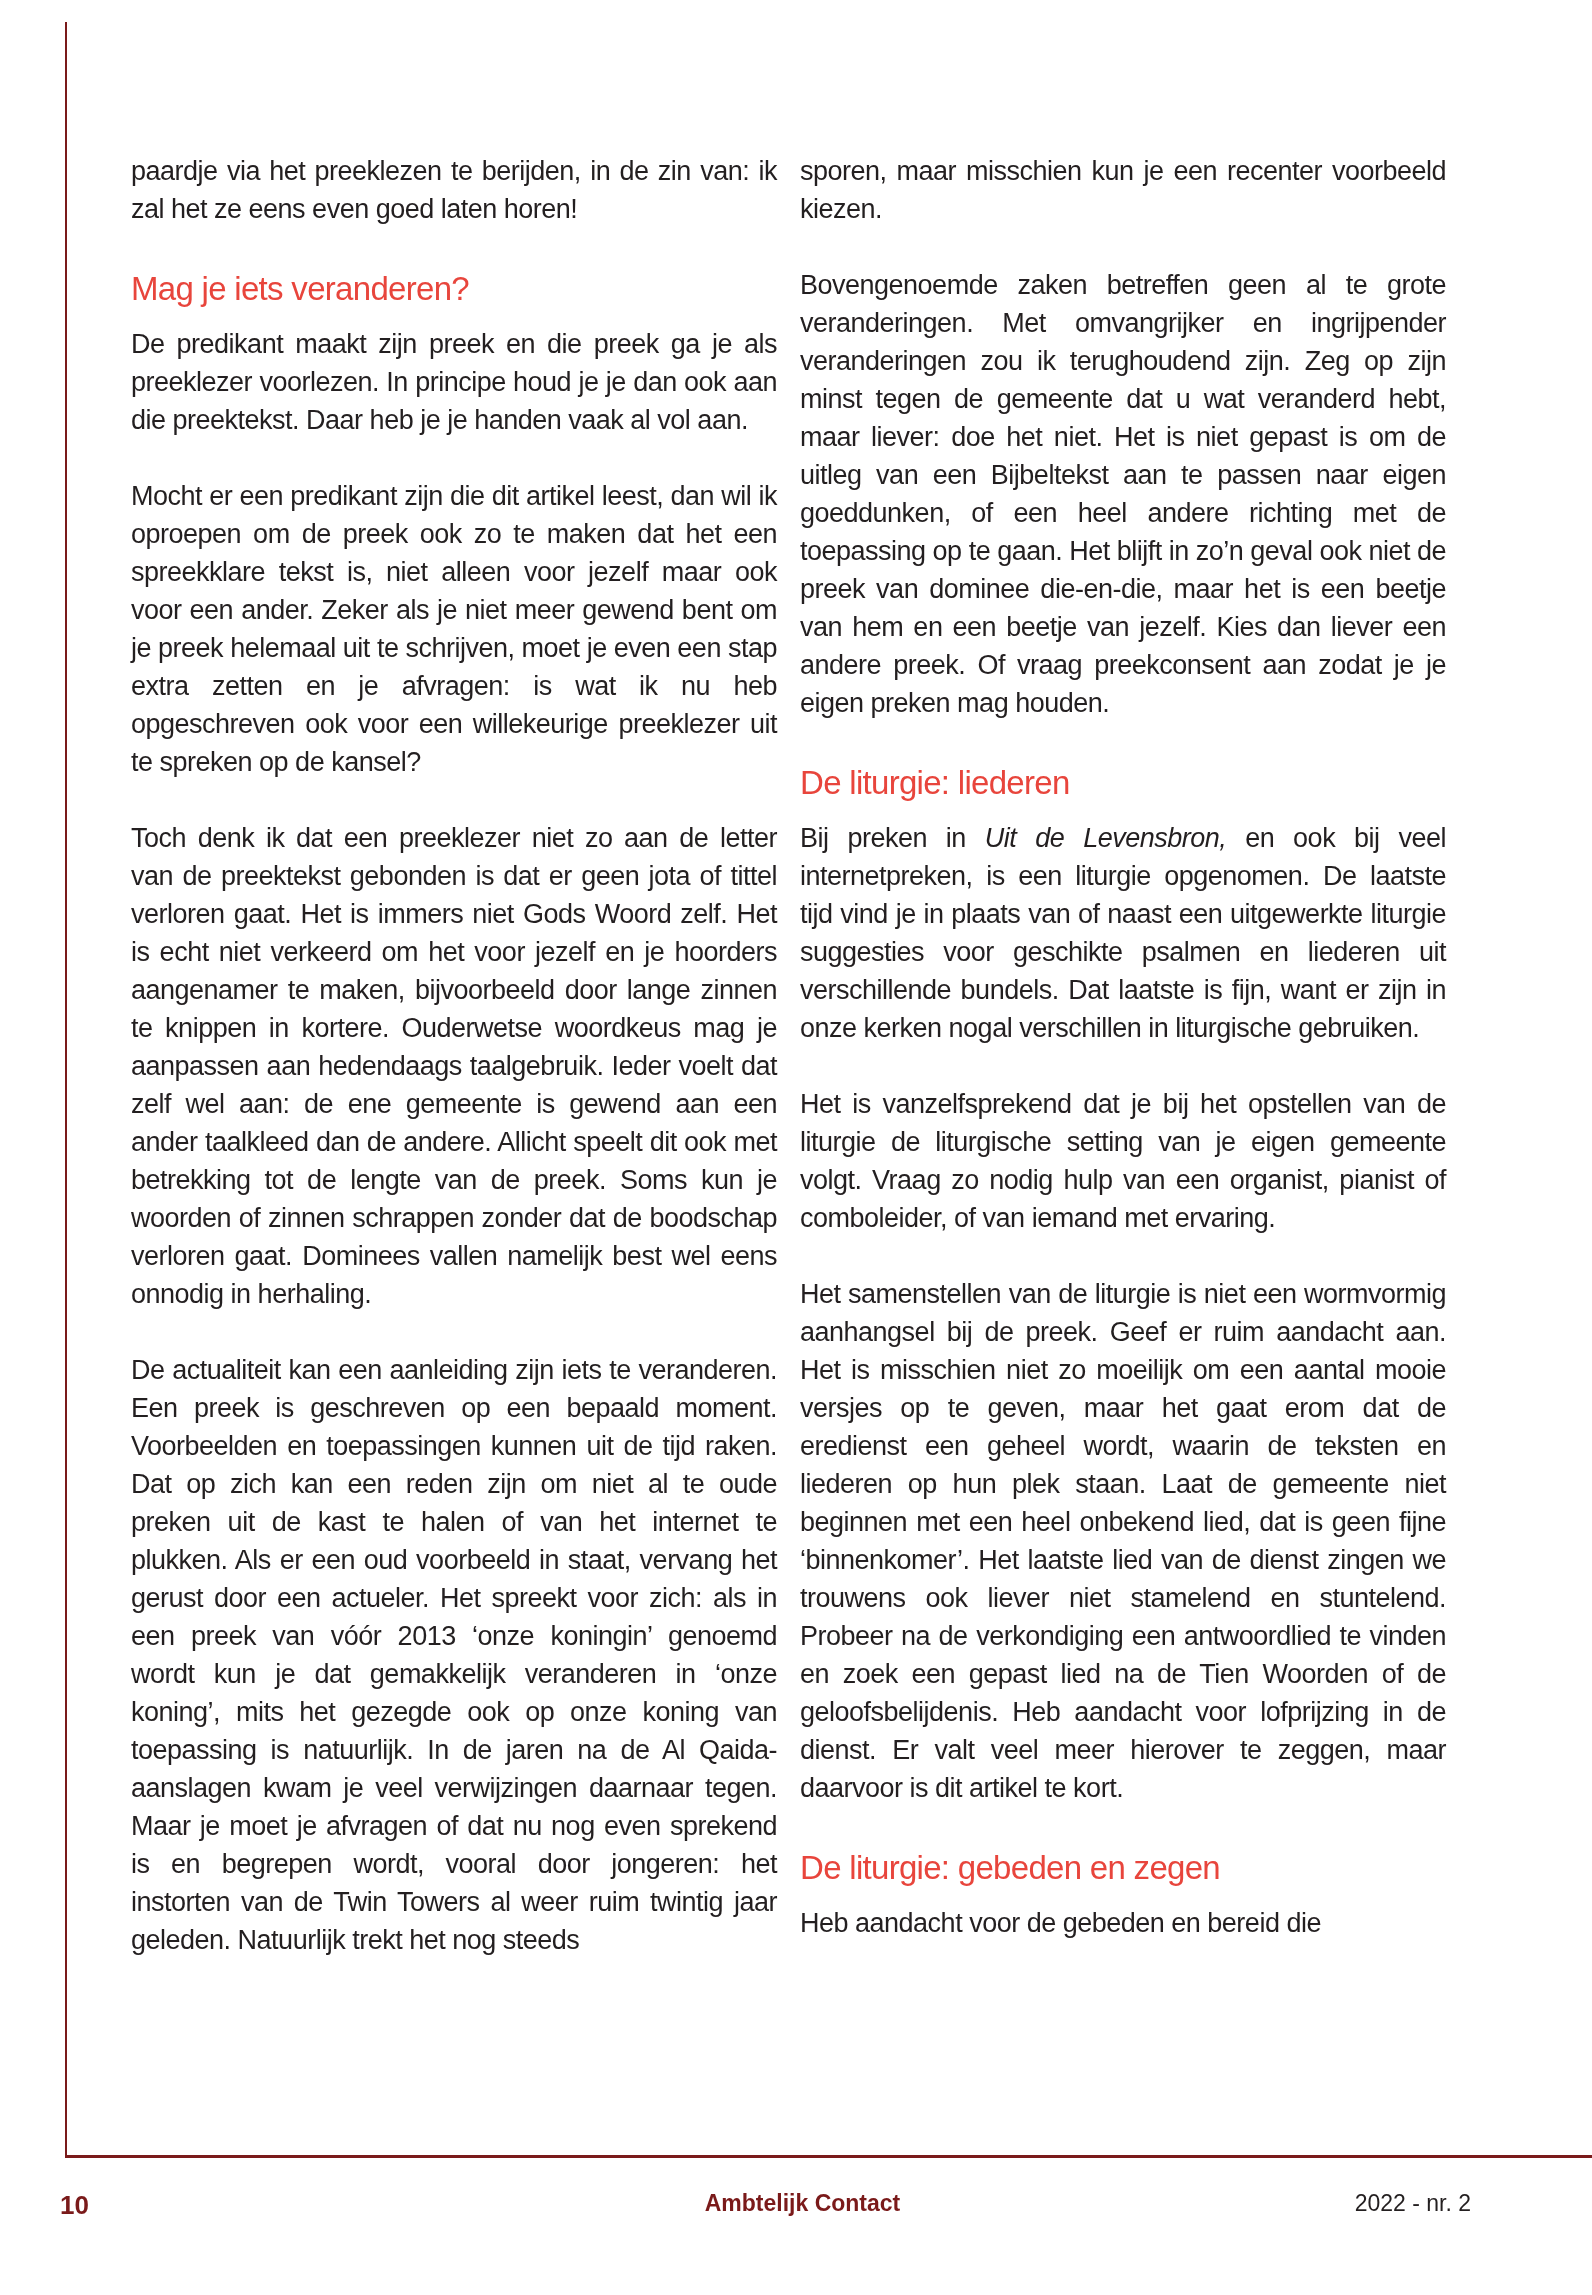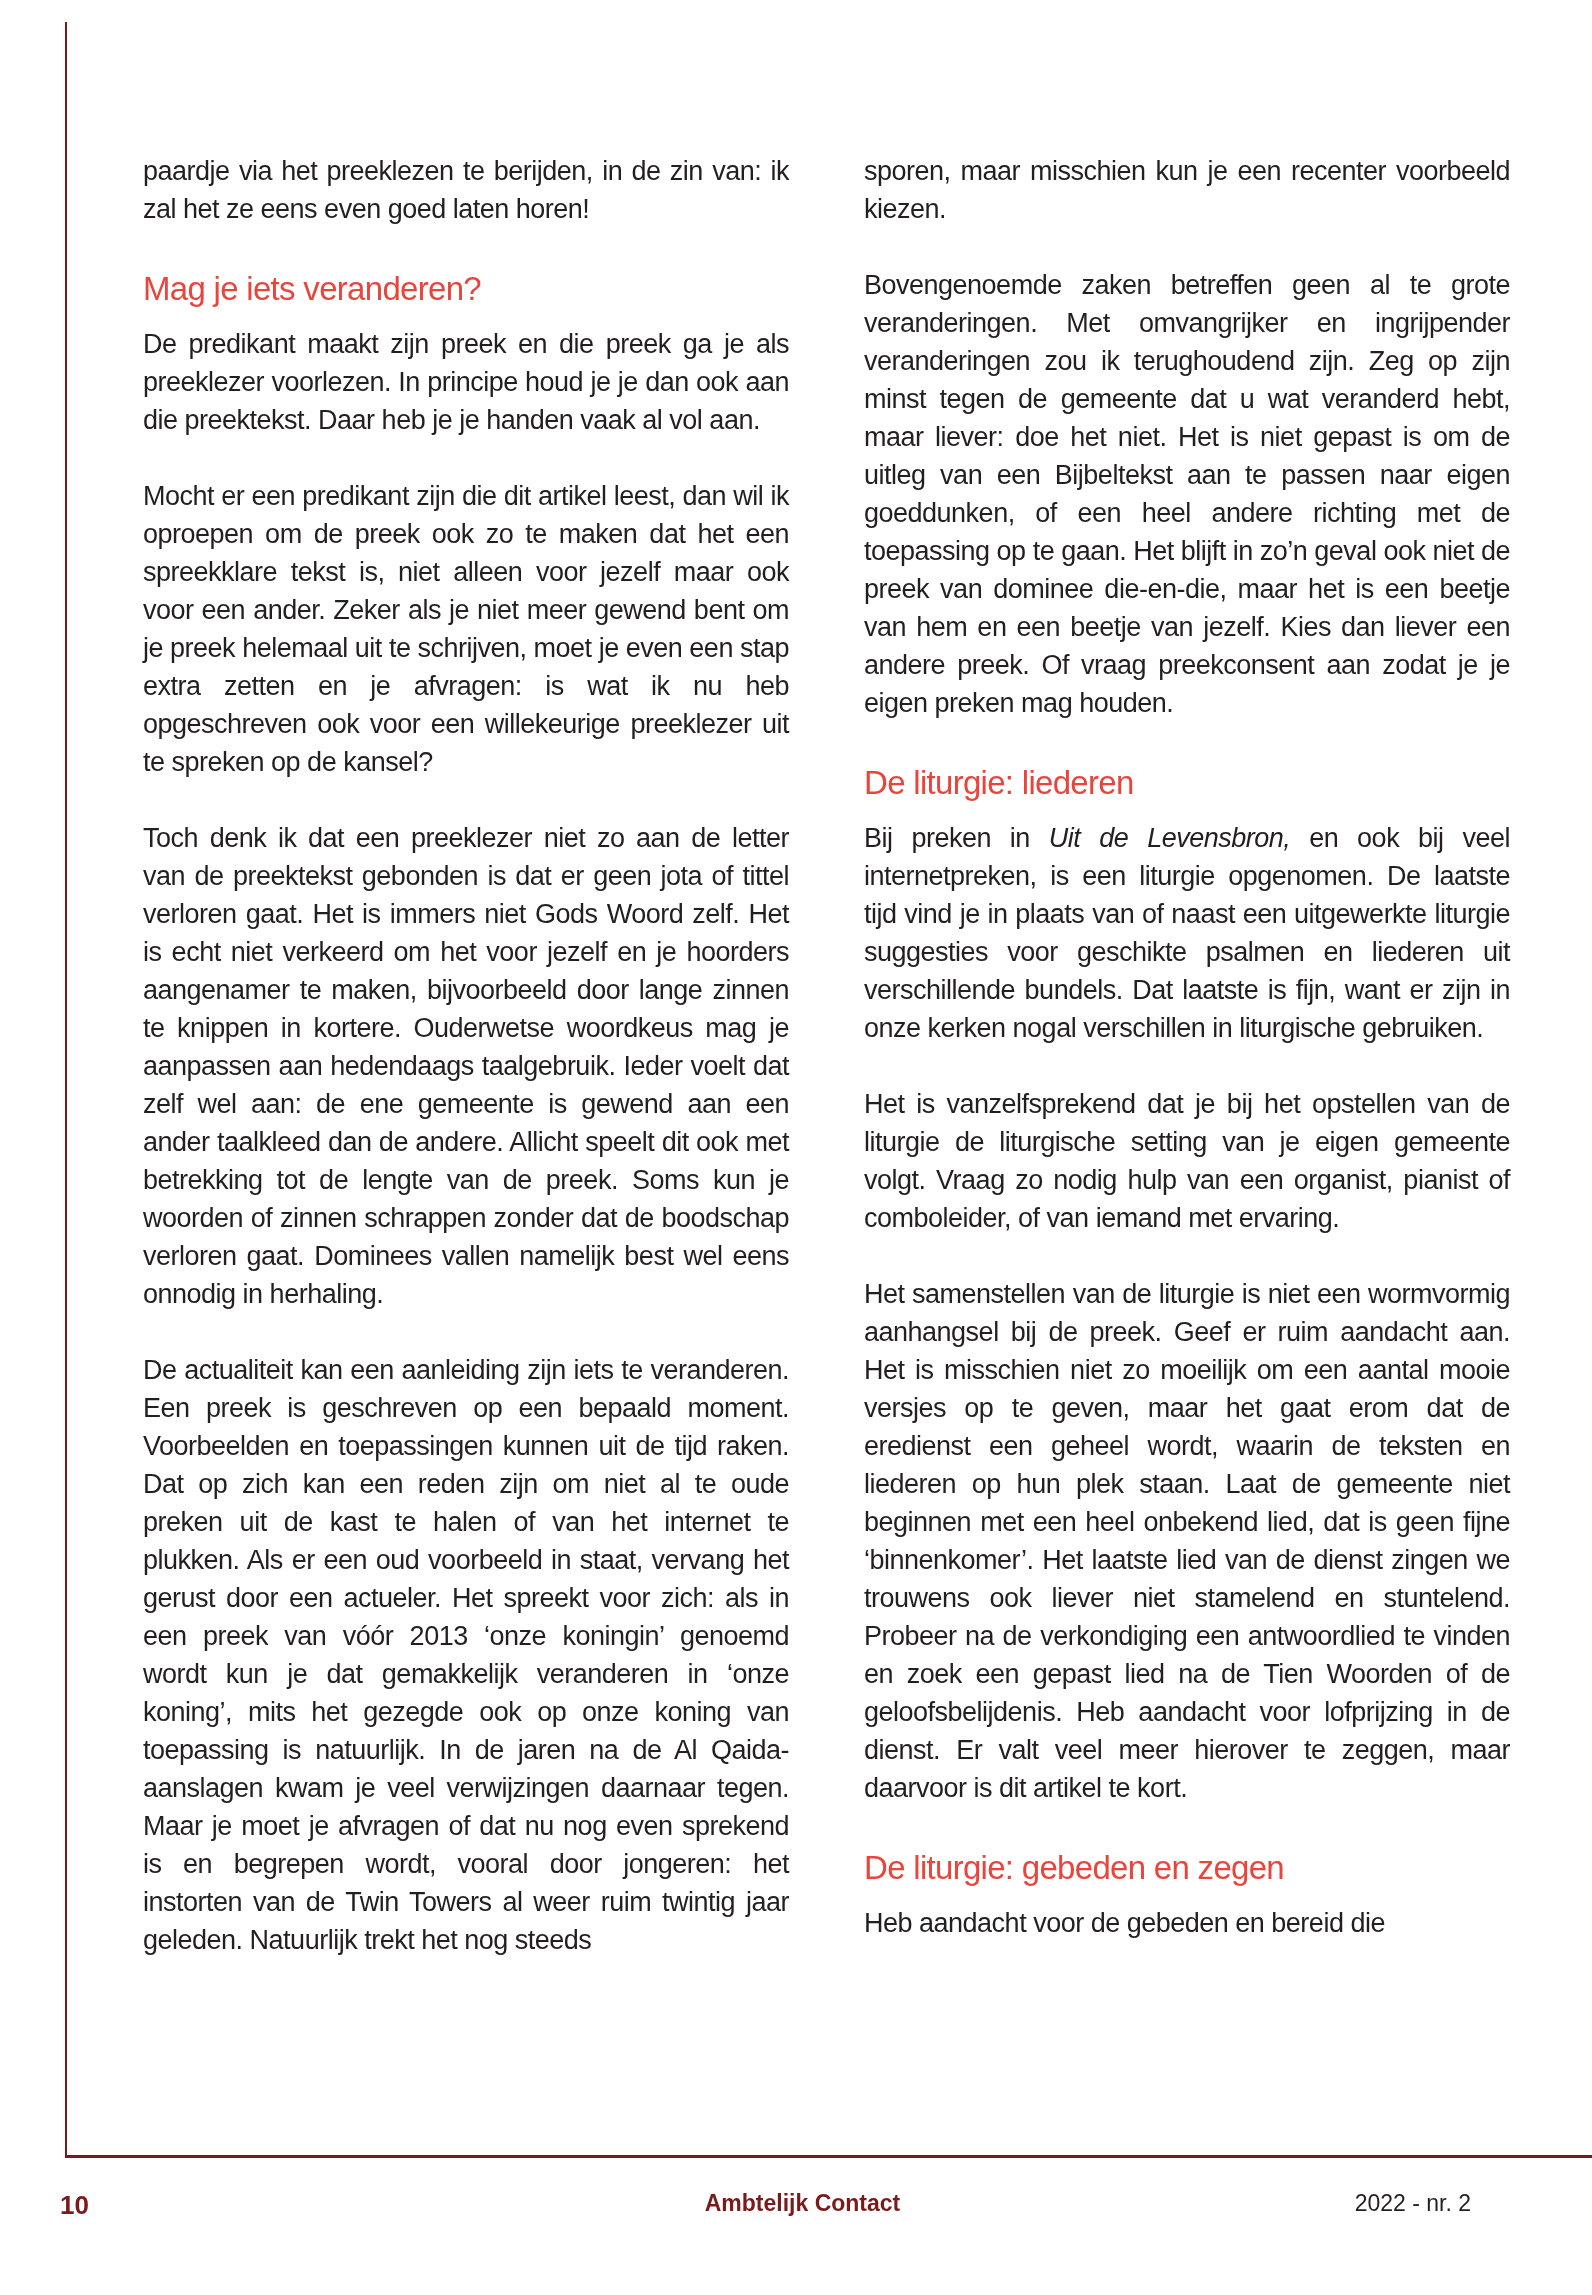--- a/index.html
+++ b/index.html
@@ -1,22 +1,22 @@
 <!DOCTYPE html>
 <html style="font-size:14px"><head>
 <meta charset="utf-8">
 <style>
   html, body { margin: 0; padding: 0; background: #ffffff; }
   body { width: 1592px; height: 2295px; position: relative; overflow: hidden;
          font-family: "Liberation Sans", sans-serif; color: #231f20; }
   .frame-left { position: absolute; left: 65px; top: 21.6px; width: 1.7px; height: 2135px; background: #7a1a1a; }
   .frame-bottom { position: absolute; left: 65px; top: 2155px; width: 1527px; height: 2.6px; background: #7a1a1a; }
   .col { position: absolute; top: 152px; width: 646px; }
-  .col-left { left: 143px; }
-  .col-right { left: 864px; }
+  .col-left { left: 131px; }
+  .col-right { left: 800px; }
   p { margin: 0 0 38px 0; font-size: 27px; line-height: 38px; text-align: justify;
       letter-spacing: -0.5px; word-spacing: 0px; hyphens: manual; }
   p.last { margin-bottom: 0; }
   h2 { margin: 5.2px 0 14px 0; font-size: 33px; line-height: 45px; color: #e8453c;
        font-weight: normal; letter-spacing: -0.7px; }
   em { font-style: italic; }
   .footer { position: absolute; top: 2190px; left: 0; width: 1592px; height: 38px; font-size: 24px; }
   .page-number { position: absolute; left: 60px; top: 0; color: #7a1a1a; font-weight: bold; font-size: 26px; }
   .magazine-title { position: absolute; left: 0; width: 1592px; top: 0; text-align: center;
                     color: #7a1a1a; font-weight: bold; font-size: 23px; padding-left: 13px; box-sizing: border-box; }

